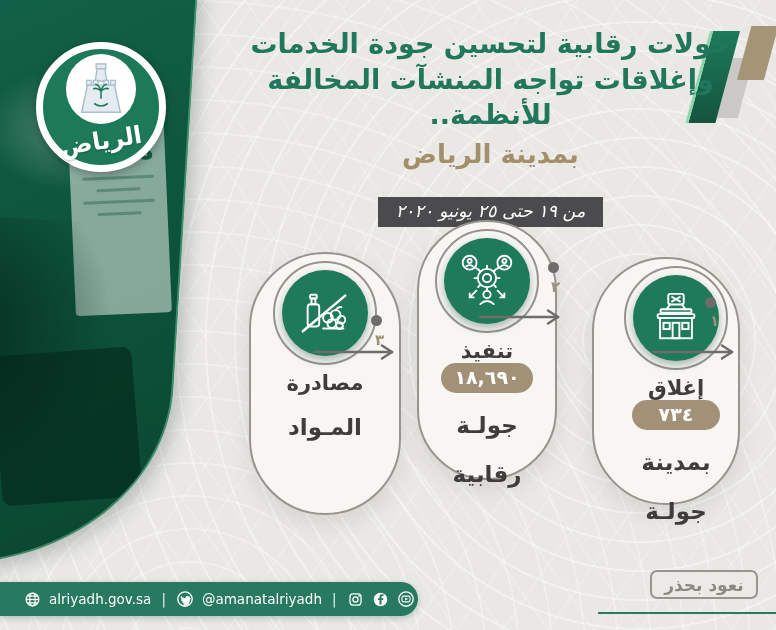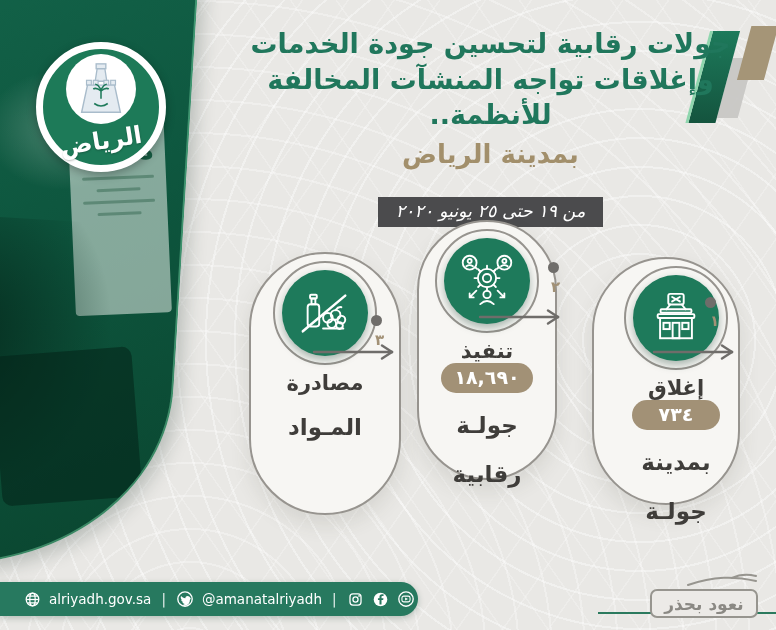--- a/index.html
+++ b/index.html
@@ -101,21 +101,21 @@
   .social-bar{
     position:absolute;left:0;top:582px;width:418px;height:34px;background:#27795f;
     border-radius:0 30px 30px 0;display:flex;align-items:center;gap:8px;
     padding-left:24px;box-sizing:border-box;color:#ffffff;font-size:13.5px;direction:ltr;
     box-shadow:0 2px 6px rgba(20,60,45,.25);
   }
   .social-bar .sep{opacity:.9;margin:0 2px;}
   .campaign-line{position:absolute;left:598px;top:612px;width:178px;height:2px;background:#2b7a5e;}
   .campaign-swoosh{position:absolute;left:686px;top:572px;}
   .campaign-badge{
-    position:absolute;left:650px;top:589px;width:108px;height:29px;
+    position:absolute;left:650px;top:570px;width:108px;height:29px;
     background:#eceae7;border:2px solid #97958f;border-radius:7px;box-sizing:border-box;
     display:flex;align-items:center;justify-content:center;
     color:#8b8984;font-size:17px;font-weight:bold;direction:rtl;
   }
 </style>
 </head>
 <body>
 
 <div class="canvas">
 

